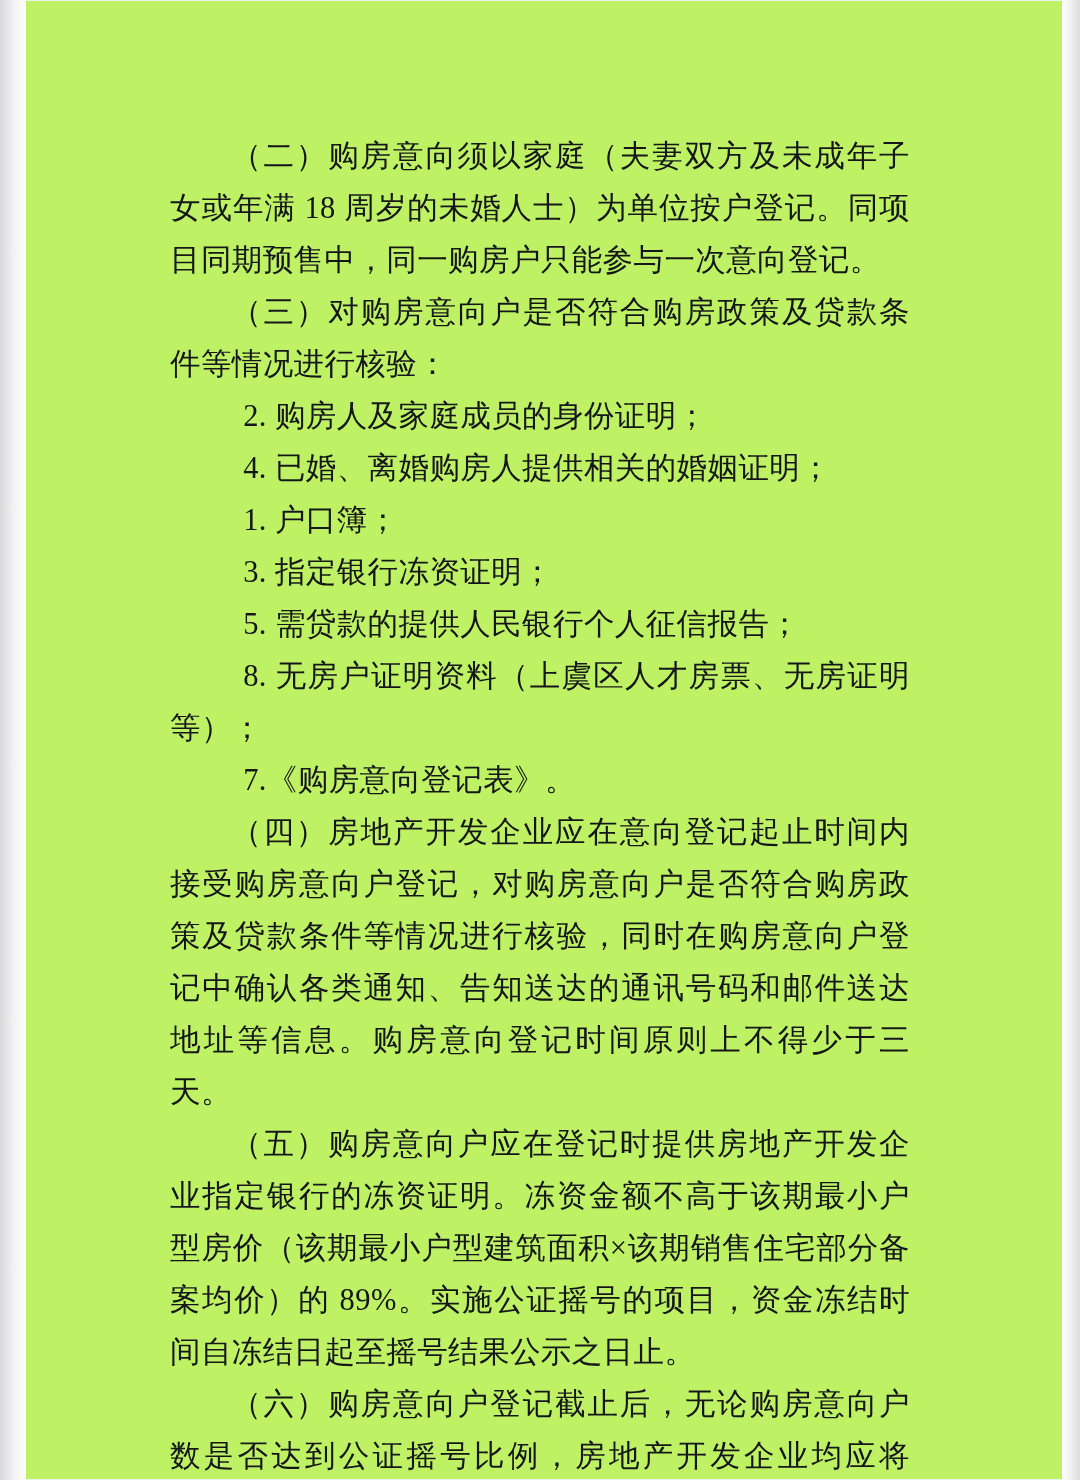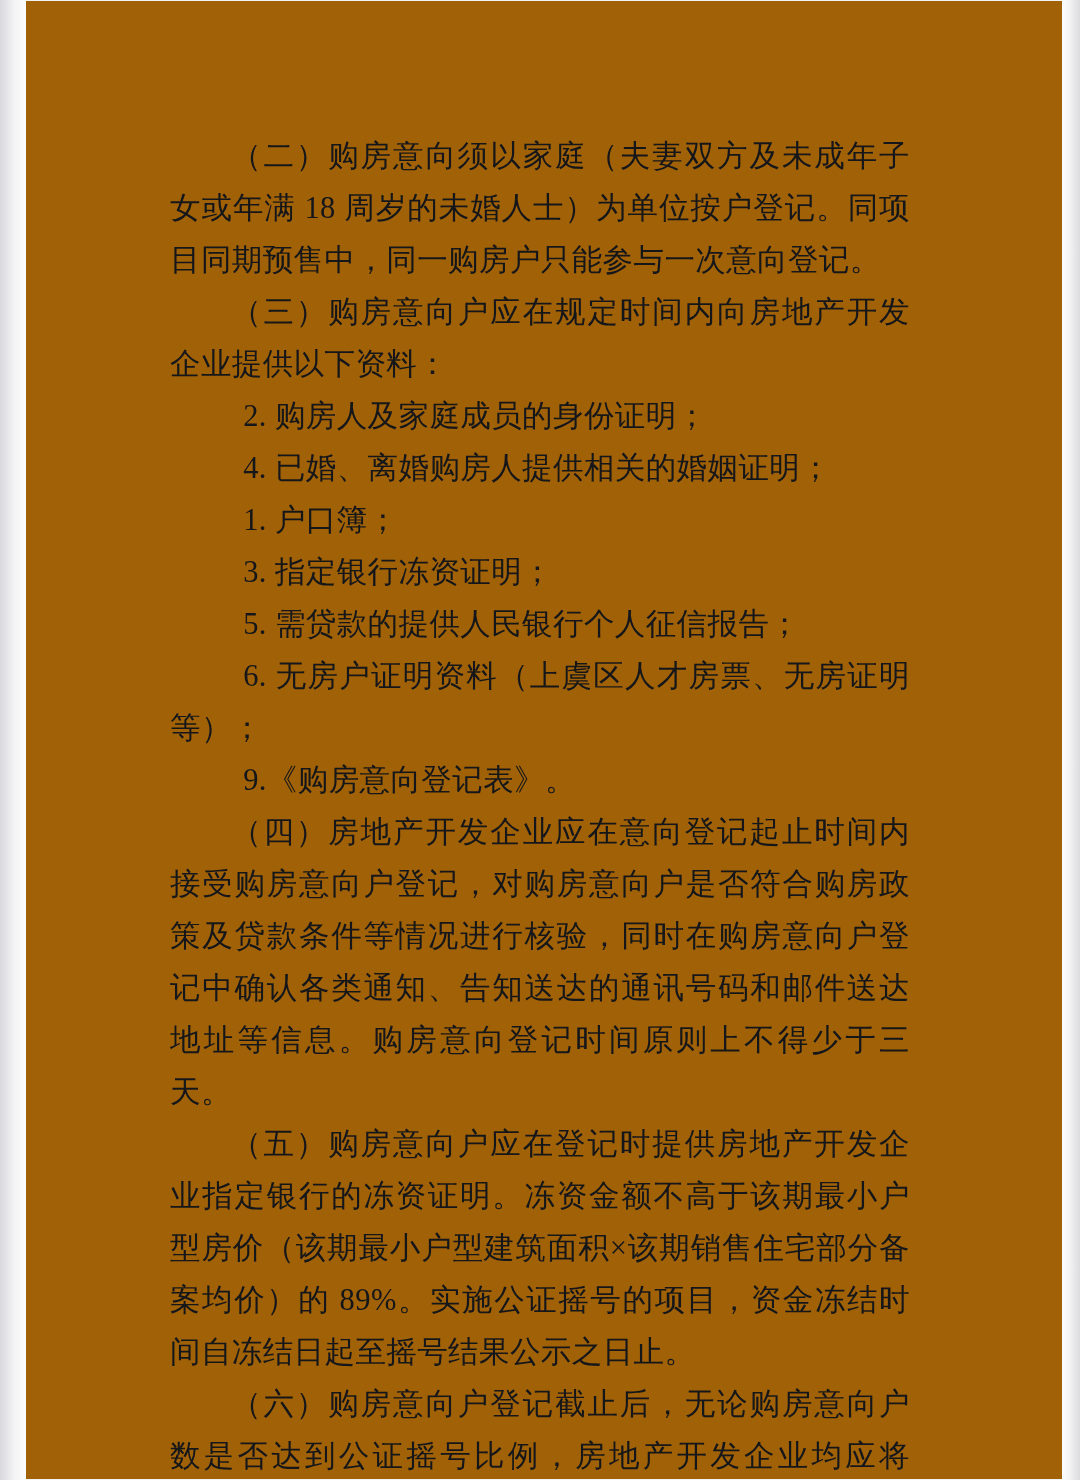--- a/index.html
+++ b/index.html
@@ -10,21 +10,21 @@
   body {
     width: 1080px;
     height: 1480px;
     overflow: hidden;
     font-family: "Liberation Serif", "DejaVu Serif", serif;
   }
   .page {
     position: relative;
     width: 1080px;
     height: 1480px;
-    background: #a16207;
+    background: #bef264;
     box-sizing: border-box;
     
     box-shadow: inset 0 0 0 1px #f2f2f2;
   }
   .page::before {
     
     content: "";
     position: absolute;
     left: 0; top: 0; bottom: 0;
     width: 26px;
@@ -57,25 +57,25 @@
   .item {
     text-indent: 2.4em;
   }
 </style>
 </head>
 <body>
 
 <div class="page">
   <div class="content">
     <p class="para">（二）购房意向须以家庭（夫妻双方及未成年子女或年满 18 周岁的未婚人士）为单位按户登记。同项目同期预售中，同一购房户只能参与一次意向登记。</p>
-    <p class="para">（三）购房意向户应在规定时间内向房地产开发企业提供以下资料：</p>
+    <p class="para">（三）对购房意向户是否符合购房政策及贷款条件等情况进行核验：</p>
     <p class="item">2. 购房人及家庭成员的身份证明；</p>
     <p class="item">4. 已婚、离婚购房人提供相关的婚姻证明；</p>
     <p class="item">1. 户口簿；</p>
     <p class="item">3. 指定银行冻资证明；</p>
     <p class="item">5. 需贷款的提供人民银行个人征信报告；</p>
-    <p class="item">6. 无房户证明资料（上虞区人才房票、无房证明等）；</p>
-    <p class="item">9.《购房意向登记表》。</p>
+    <p class="item">8. 无房户证明资料（上虞区人才房票、无房证明等）；</p>
+    <p class="item">7.《购房意向登记表》。</p>
     <p class="para">（四）房地产开发企业应在意向登记起止时间内接受购房意向户登记，对购房意向户是否符合购房政策及贷款条件等情况进行核验，同时在购房意向户登记中确认各类通知、告知送达的通讯号码和邮件送达地址等信息。购房意向登记时间原则上不得少于三天。</p>
     <p class="para">（五）购房意向户应在登记时提供房地产开发企业指定银行的冻资证明。冻资金额不高于该期最小户型房价（该期最小户型建筑面积×该期销售住宅部分备案均价）的 89%。实施公证摇号的项目，资金冻结时间自冻结日起至摇号结果公示之日止。</p>
     <p class="para">（六）购房意向户登记截止后，无论购房意向户数是否达到公证摇号比例，房地产开发企业均应将《购房意向登记汇总表》向区公证处申请保全公证。</p>
   </div>
 </div>
 
 </body></html>

